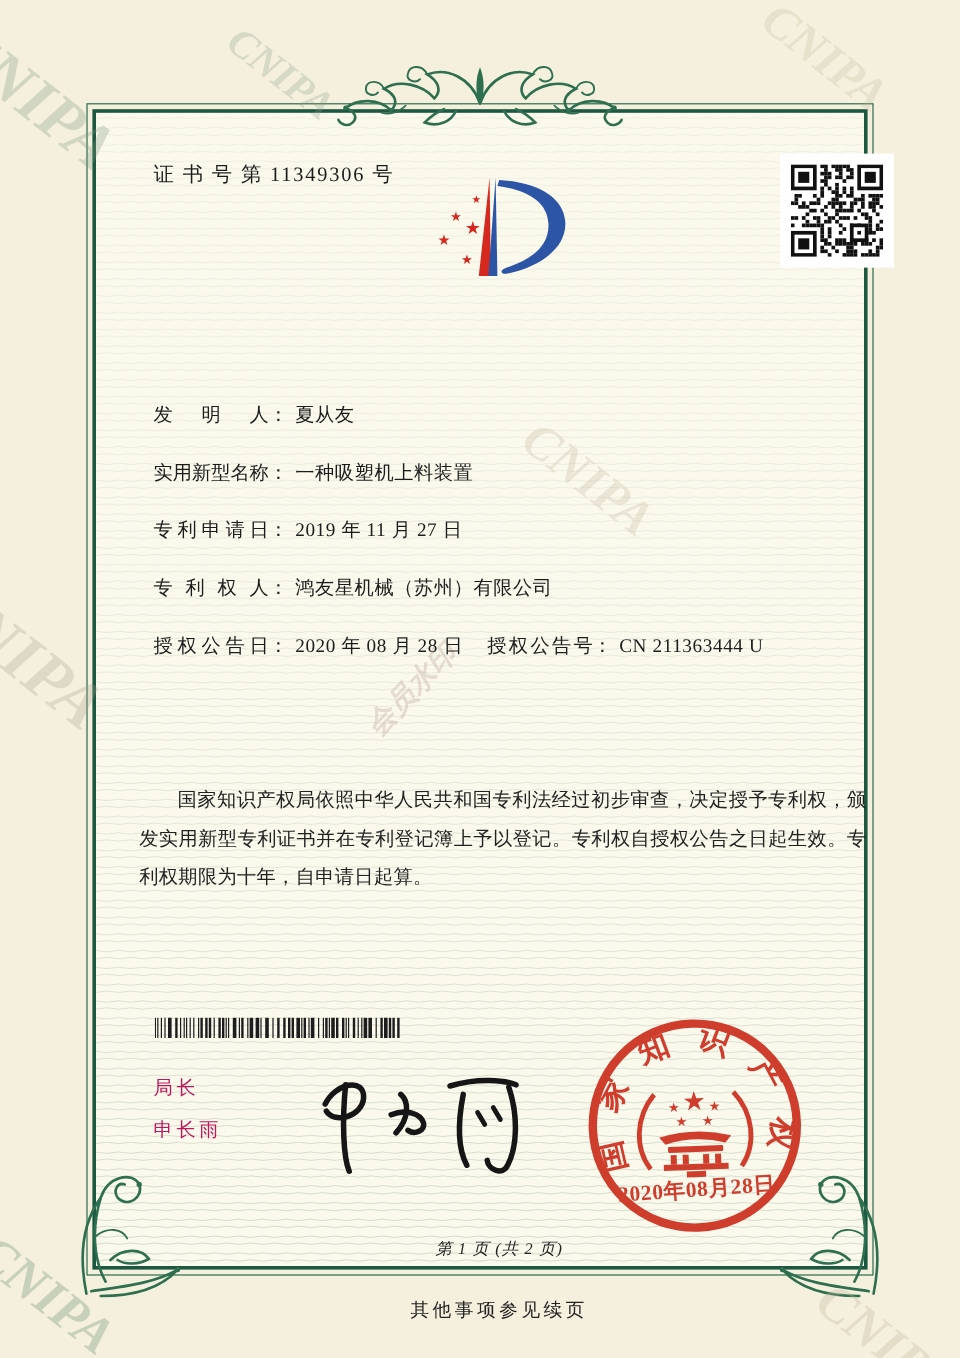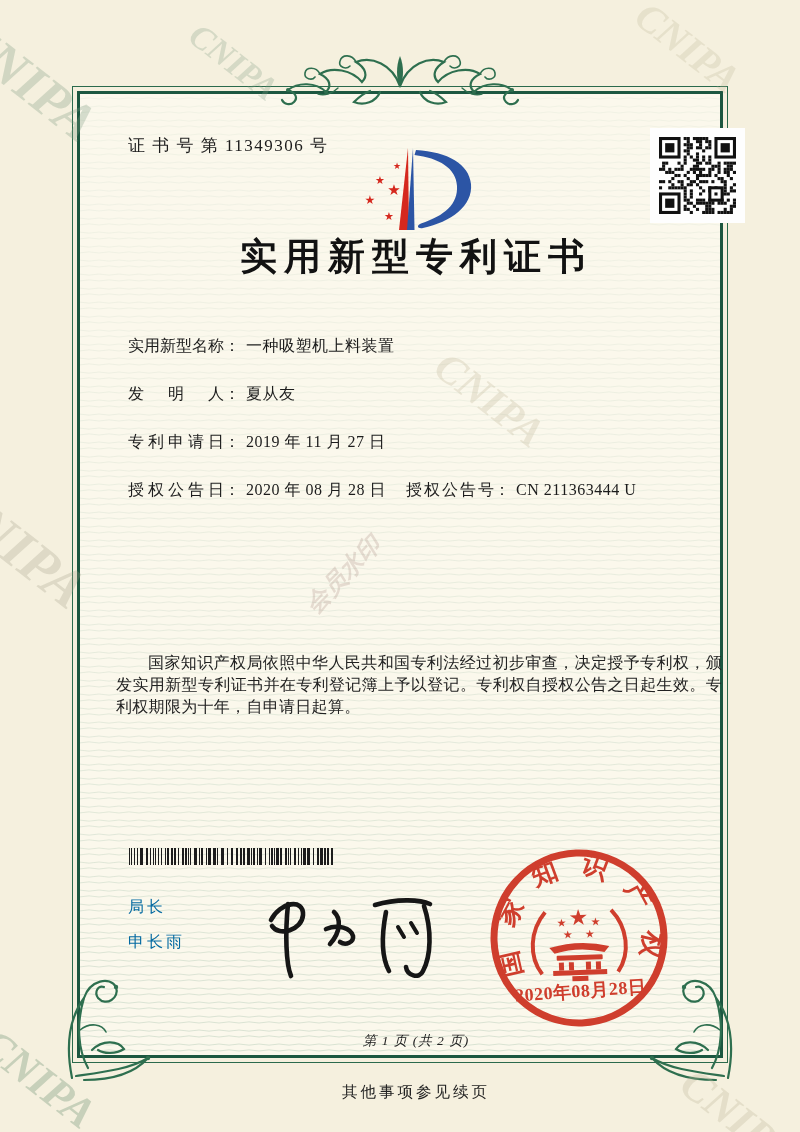--- a/index.html
+++ b/index.html
@@ -24,25 +24,25 @@
   .title{position:absolute;left:76px;top:232px;width:648px;text-align:center;font-size:37px;font-weight:bold;letter-spacing:7px;color:#121212;}
 
   .fields{position:absolute;left:112px;top:336px;width:600px;font-size:16px;}
   .field-row{position:relative;height:21px;margin-bottom:27px;white-space:nowrap;}
   .flabel{display:inline-block;width:96px;text-align:justify;text-align-last:justify;vertical-align:baseline;}
   .colon{display:inline-block;}
   .fvalue{margin-left:6px;letter-spacing:0.5px;}
   .pair2{position:absolute;left:278px;top:0;}
   .pair2 .flabel{width:88px;}
 
-  .paragraphs{position:absolute;left:100px;top:652px;width:606px;font-size:16px;line-height:22px;text-align:justify;color:#222;}
+  .paragraphs{position:absolute;left:100px;top:652px;width:606px;font-size:16px;line-height:32px;text-align:justify;color:#222;}
   .paragraphs p{margin:0;text-indent:2em;letter-spacing:0.3px;}
 
   .barcode{position:absolute;left:113px;top:848px;width:206px;height:17px;}
-  .signer{position:absolute;left:112px;top:897px;font-family:"Liberation Sans","DejaVu Sans",sans-serif;font-size:16px;letter-spacing:3px;color:#0369a1;}
+  .signer{position:absolute;left:112px;top:897px;font-family:"Liberation Sans","DejaVu Sans",sans-serif;font-size:16px;letter-spacing:3px;color:#be185d;}
   .signer div{margin-bottom:14px;}
   .signature{position:absolute;left:222px;top:878px;}
   .seal{position:absolute;left:470px;top:845px;mix-blend-mode:multiply;opacity:0.95;transform:rotate(-2deg);}
   .page-num{position:absolute;left:76px;top:1032px;width:648px;text-align:center;font-size:13.5px;letter-spacing:1px;color:#222;font-style:italic;}
   .footer-note{position:absolute;left:0;top:1082px;width:800px;text-align:center;font-size:15.5px;letter-spacing:3px;color:#222;}
   .ornament{position:absolute;z-index:2;pointer-events:none;}
   svg text.sealfont{font-family:"Liberation Serif",serif;font-weight:bold;}
 </style>
 </head>
 <body>
@@ -467,31 +467,33 @@
         <rect x="61.6" y="6.16" width="9.24" height="9.24" fill="#111"></rect>
         <rect x="0" y="55.44" width="21.560000000000002" height="21.560000000000002" fill="#111"></rect>
         <rect x="3.08" y="58.52" width="15.4" height="15.4" fill="#fff"></rect>
         <rect x="6.16" y="61.6" width="9.24" height="9.24" fill="#111"></rect>
         <rect x="49.28" y="49.28" width="15.4" height="15.4" fill="#111"></rect>
         <rect x="52.36" y="52.36" width="9.24" height="9.24" fill="#fff"></rect>
         <rect x="55.44" y="55.44" width="3.08" height="3.08" fill="#111"></rect>
       </svg>
   </div>
 
-  <div class="title">实用新型专利证书</div>
 
   <div class="fields">
+    <div class="field-row">
+      <span class="flabel">发明人</span><span class="colon">：</span><span class="fvalue">夏从友</span>
+    </div>
     <div class="field-row">
       <span class="flabel">实用新型名称</span><span class="colon">：</span><span class="fvalue">一种吸塑机上料装置</span>
     </div>
     <div class="field-row">
-      <span class="flabel">发明人</span><span class="colon">：</span><span class="fvalue">夏从友</span>
+      <span class="flabel">专利申请日</span><span class="colon">：</span><span class="fvalue">2019 年 11 月 27 日</span>
     </div>
     <div class="field-row">
-      <span class="flabel">专利申请日</span><span class="colon">：</span><span class="fvalue">2019 年 11 月 27 日</span>
+      <span class="flabel">专利权人</span><span class="colon">：</span><span class="fvalue">鸿友星机械（苏州）有限公司</span>
     </div>
     <div class="field-row">
       <span class="flabel">授权公告日</span><span class="colon">：</span><span class="fvalue">2020 年 08 月 28 日</span>
       <span class="pair2">
         <span class="flabel">授权公告号</span><span class="colon">：</span><span class="fvalue">CN 211363444 U</span>
       </span>
     </div>
   </div>
 
   <div class="paragraphs">

